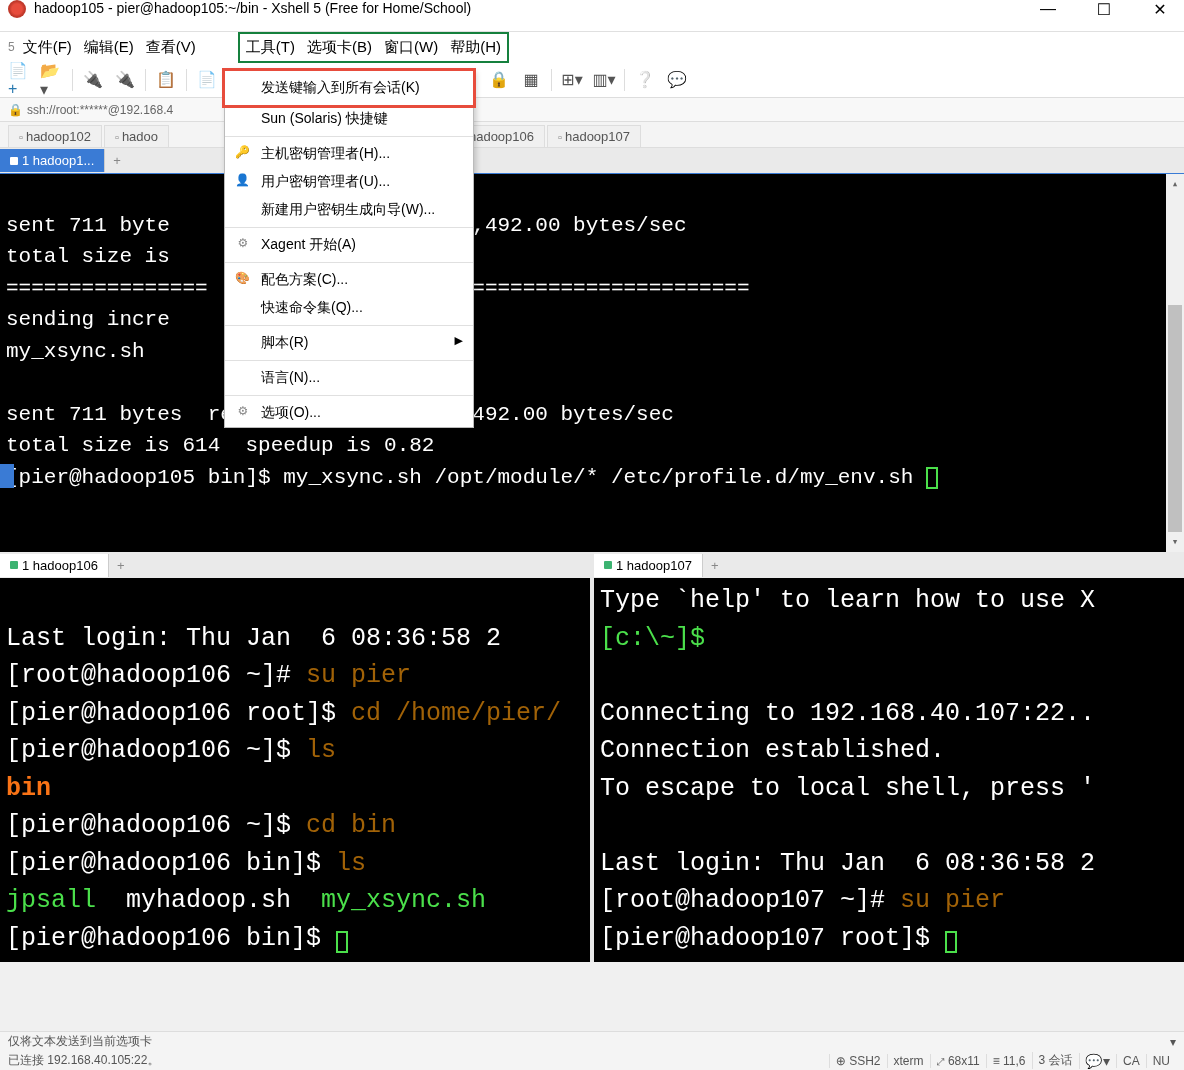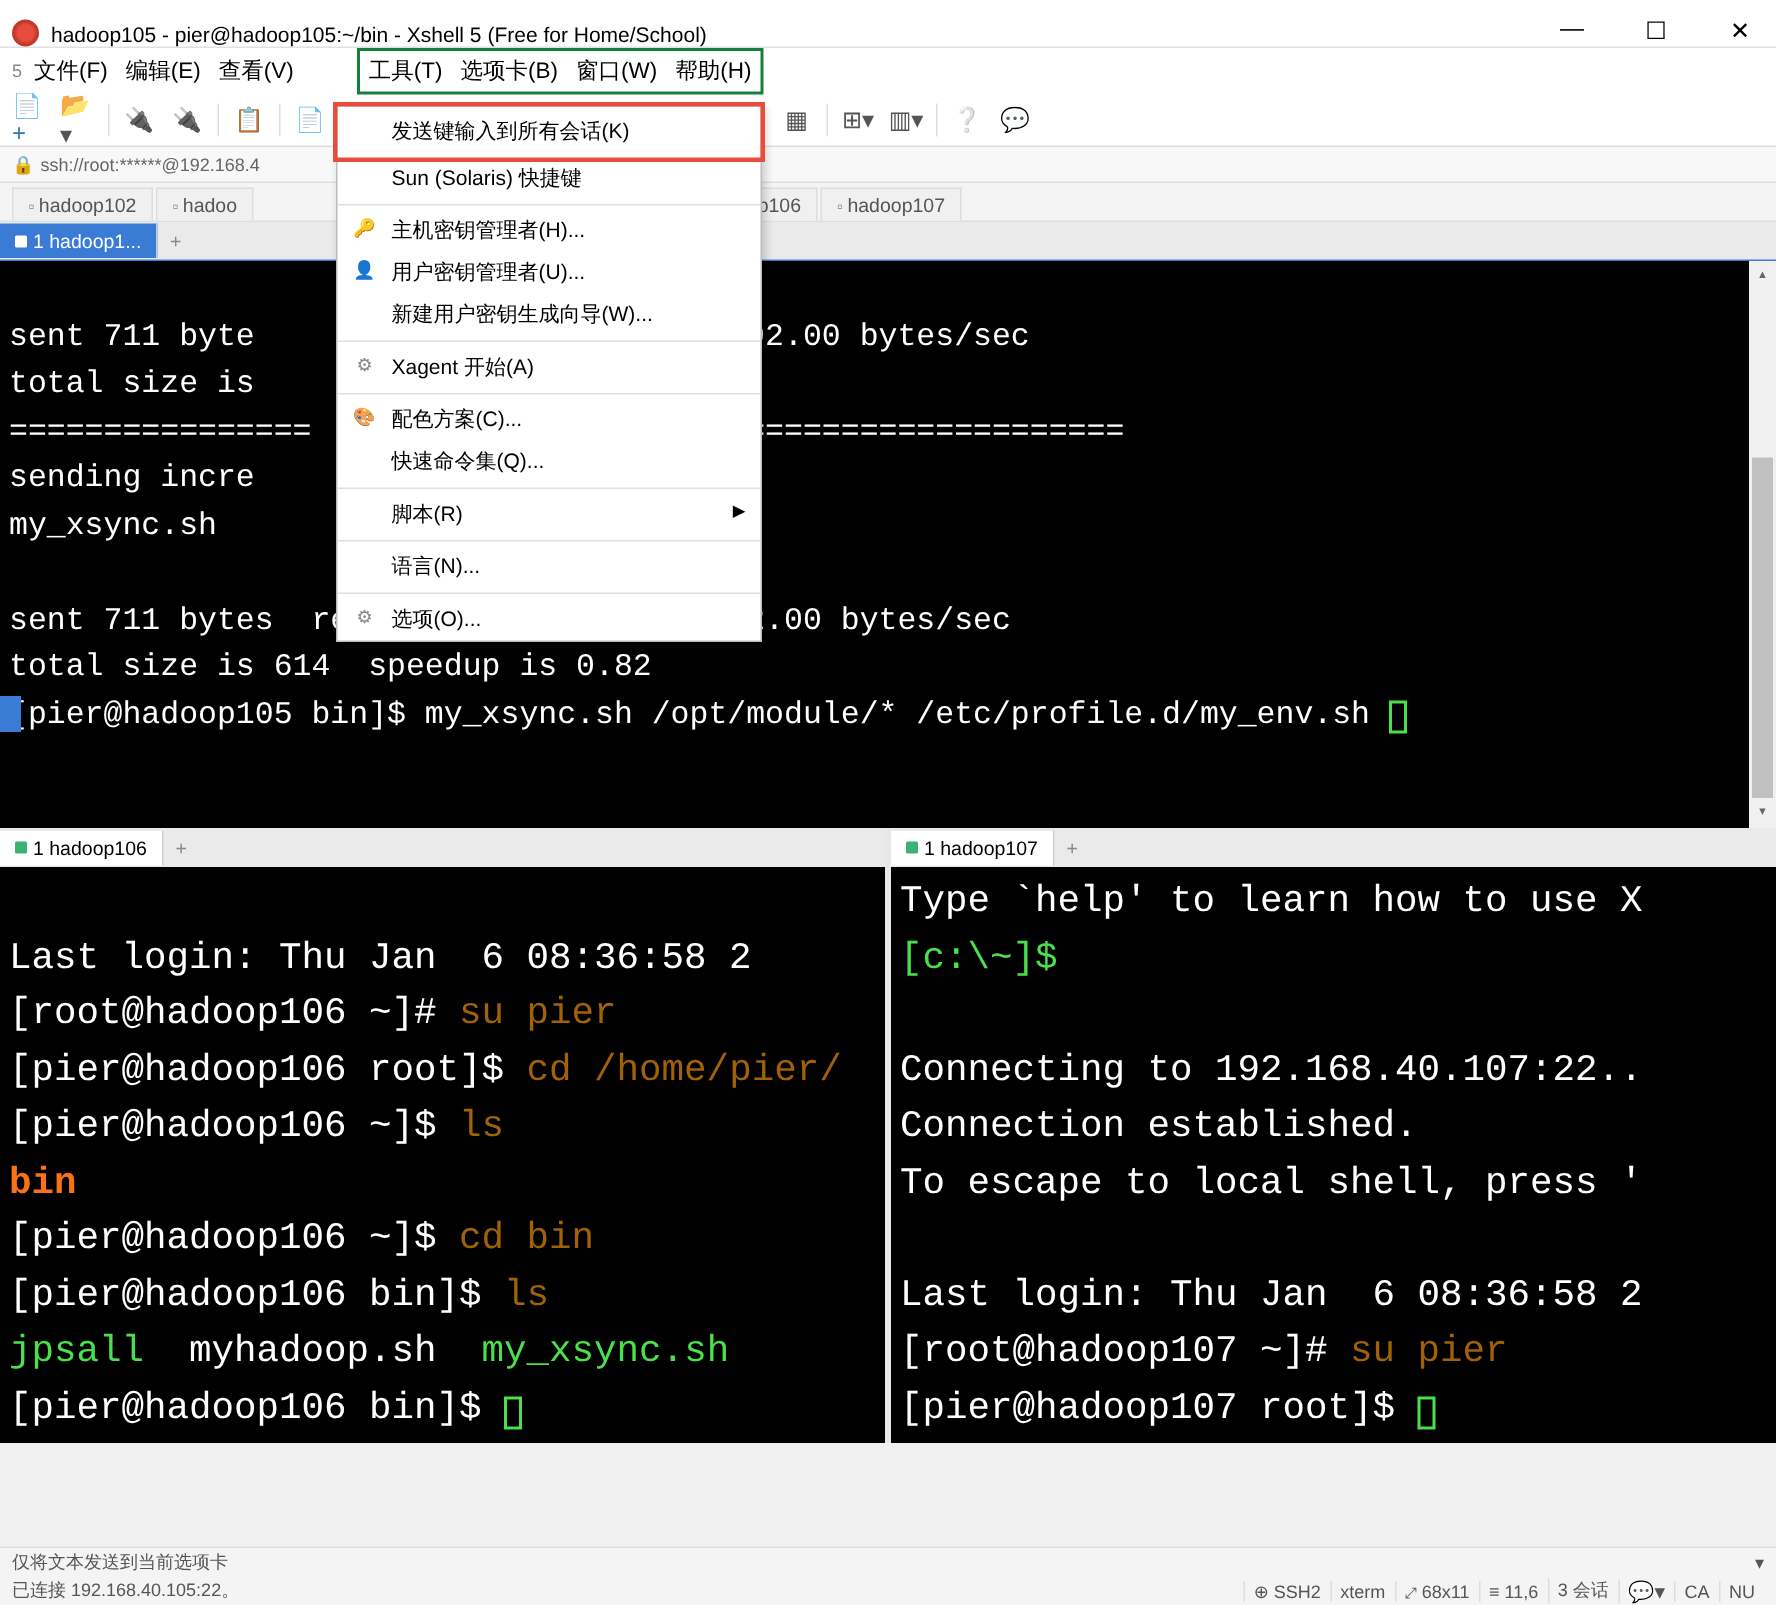--- a/index.html
+++ b/index.html
@@ -1,17 +1,17 @@
 <!DOCTYPE html>
 <html><head>
 <meta charset="utf-8">
 <style>
 * { box-sizing: border-box; margin: 0; padding: 0; }
 body { font-family: "Microsoft YaHei", Arial, sans-serif; font-size: 13px; background: #f0f0f0; width: 1184px; height: 1070px; overflow: hidden; position: relative; }
-.titlebar { height: 32px; background: #fff; display: flex; align-items: flex-end; padding: 0 8px; border-bottom: 1px solid #e0e0e0; }
+.titlebar { height: 32px; background: #fff; display: flex; align-items: flex-start; padding: 0 8px; border-bottom: 1px solid #e0e0e0; }
 .titlebar .app-icon { width: 18px; height: 18px; background: radial-gradient(circle, #e74c3c 40%, #c0392b 60%); border-radius: 50%; margin-right: 8px; }
 .titlebar .title { flex: 1; font-size: 14px; }
 .titlebar .win-controls { display: flex; gap: 24px; font-size: 16px; }
 .titlebar .win-controls span { cursor: pointer; width: 32px; text-align: center; }
 .menubar { height: 30px; background: #fff; display: flex; align-items: center; padding: 0 8px; font-size: 15px; position: relative; }
 .menubar .zoom { font-size: 12px; color: #888; margin-right: 2px; }
 .menubar .item { padding: 4px 6px; cursor: pointer; }
 .menubar .highlighted-group { border: 2px solid #15803d; display: flex; margin-left: 36px; }
 .toolbar { height: 36px; background: #fff; border-bottom: 1px solid #ddd; display: flex; align-items: center; padding: 0 8px; gap: 8px; }
 .toolbar .tb-icon { width: 24px; height: 24px; display: flex; align-items: center; justify-content: center; font-size: 16px; color: #555; }
@@ -33,21 +33,21 @@
 .terminal .scrollbar .thumb { width: 14px; background: #c0c0c0; }
 .terminal .green { color: #4be04b; }
 .terminal .blue { color: #f97316; font-weight: bold; }
 .terminal .yellow { color: #a16207; }
 .terminal .cursor { display: inline-block; width: 12px; height: 22px; border: 2px solid #4be04b; vertical-align: text-bottom; }
 .terminal.small { font-size: 25px; }
 .panes-bottom { display: flex; height: 410px; }
 .pane-col { flex: 1; display: flex; flex-direction: column; border-right: 4px solid #e8e8e8; background:#e8e8e8; }
 .pane-col:last-child { border-right: none; }
 .pane-col .terminal { flex: 1; }
-.dropdown { position: absolute; left: 224px; top: 70px; width: 284px; background: #fff; border: 1px solid #bbb; box-shadow: 2px 2px 6px rgba(0,0,0,0.2); z-index: 100; font-size: 14px; }
+.dropdown { position: absolute; left: 224px; top: 70px; width: 250px; background: #fff; border: 1px solid #bbb; box-shadow: 2px 2px 6px rgba(0,0,0,0.2); z-index: 100; font-size: 14px; }
 .dropdown .di { padding: 5px 12px 5px 36px; position: relative; cursor: pointer; }
 .dropdown .di.highlighted { border: 3px solid #e74c3c; margin: -3px; padding: 8px 12px 8px 36px; z-index: 2; }
 .dropdown .di .ic { position: absolute; left: 10px; width: 16px; text-align: center; color: #888; font-size: 12px; }
 .dropdown .di .arrow { position: absolute; right: 10px; font-size: 11px; }
 .dropdown .dsep { height: 1px; background: #e0e0e0; margin: 3px 0; }
 .statusbar { position: absolute; bottom: 0; left: 0; right: 0; background: #f4f4f4; border-top: 1px solid #ddd; font-size: 12px; color: #555; }
 .statusbar .row { height: 19px; display: flex; align-items: center; padding: 0 8px; }
 .statusbar .row .sp { flex: 1; }
 .statusbar .row .cell { padding: 0 6px; border-left: 1px solid #ddd; }
 .statusbar .talk { font-size: 14px; }

